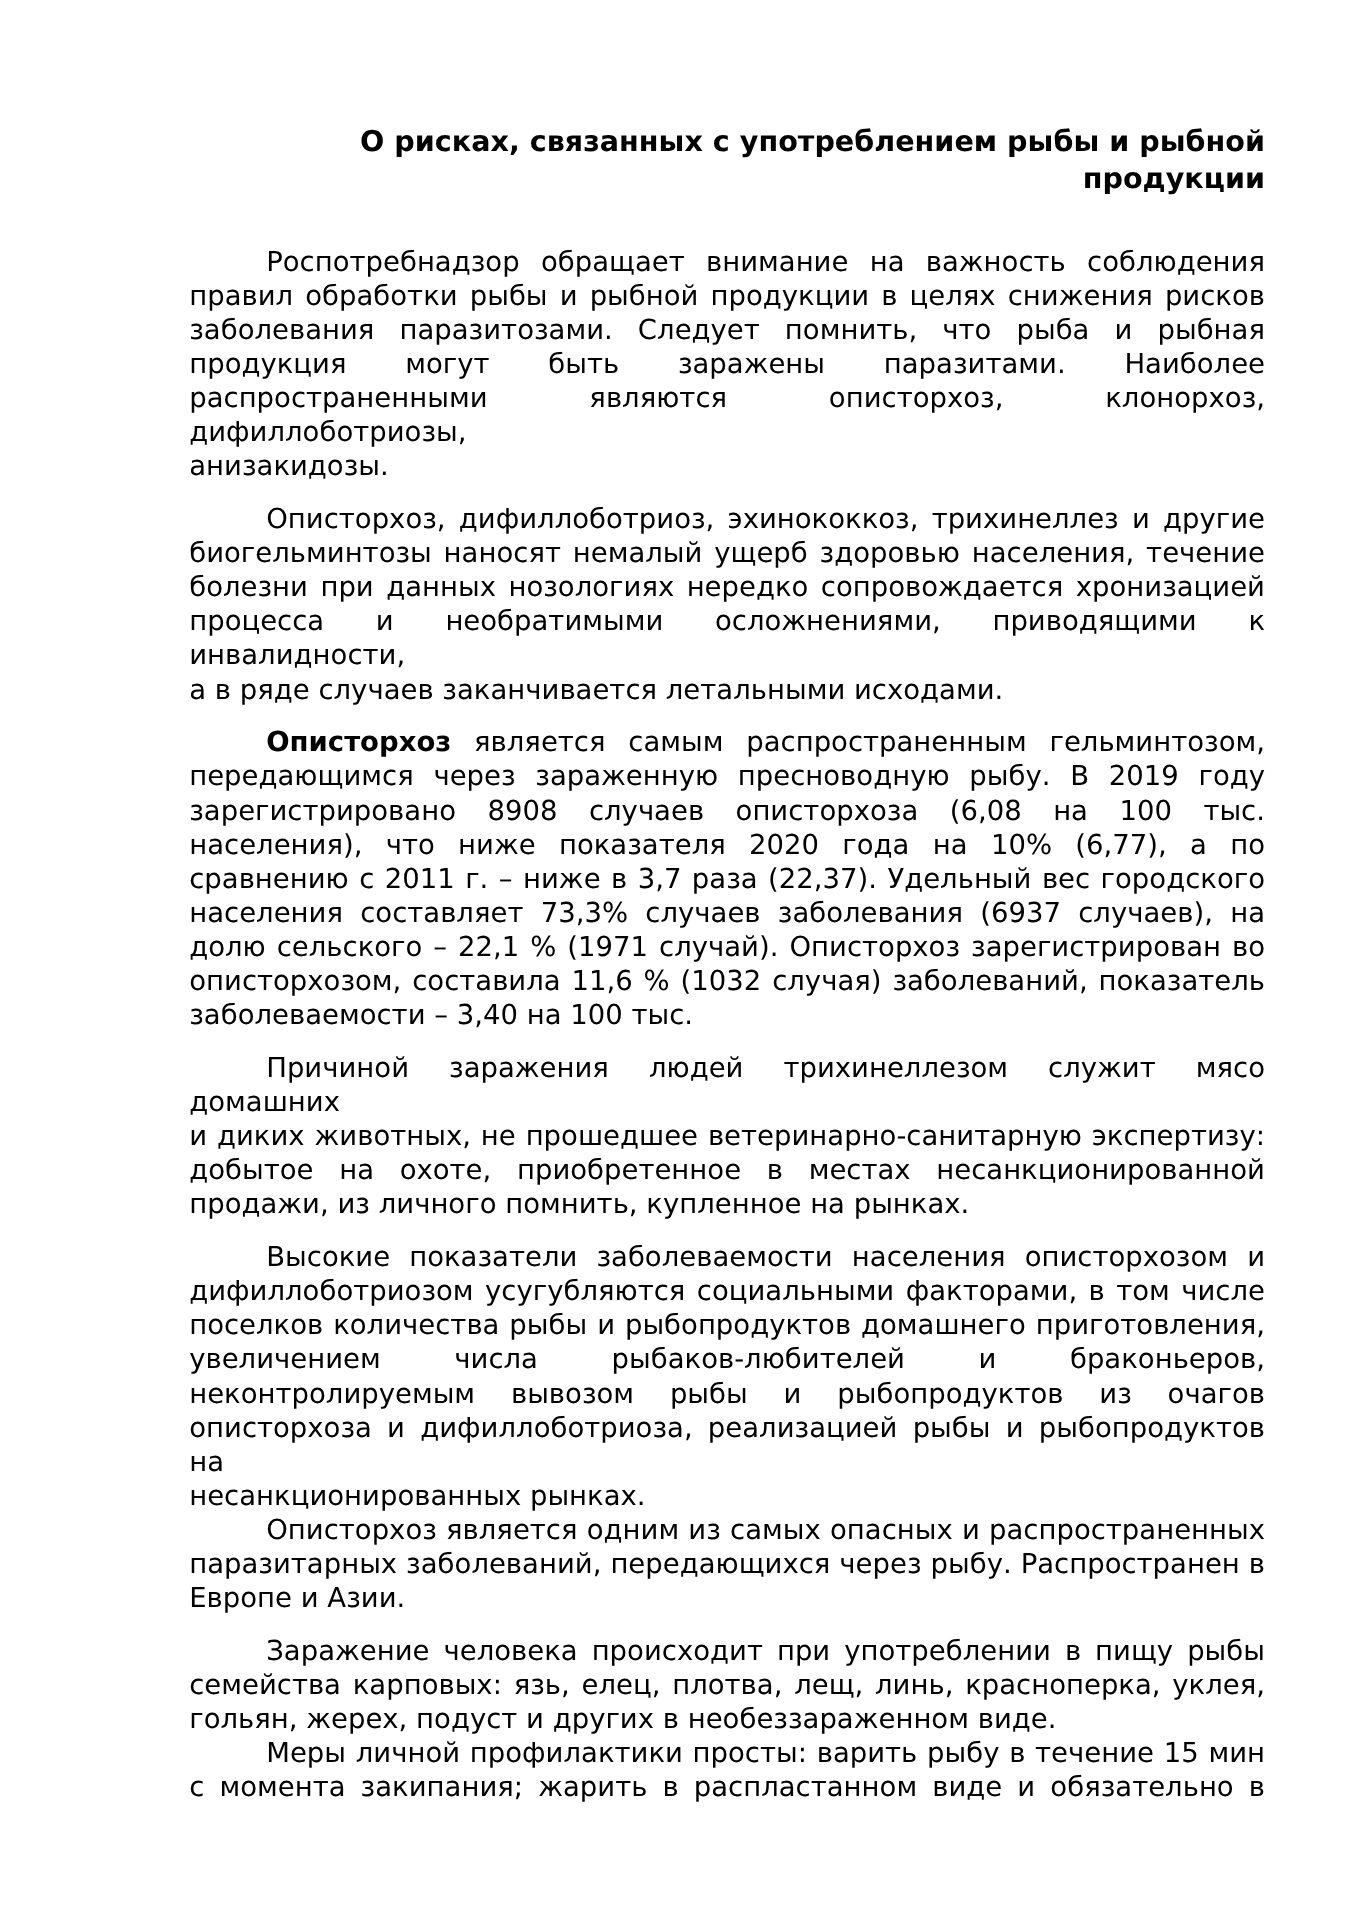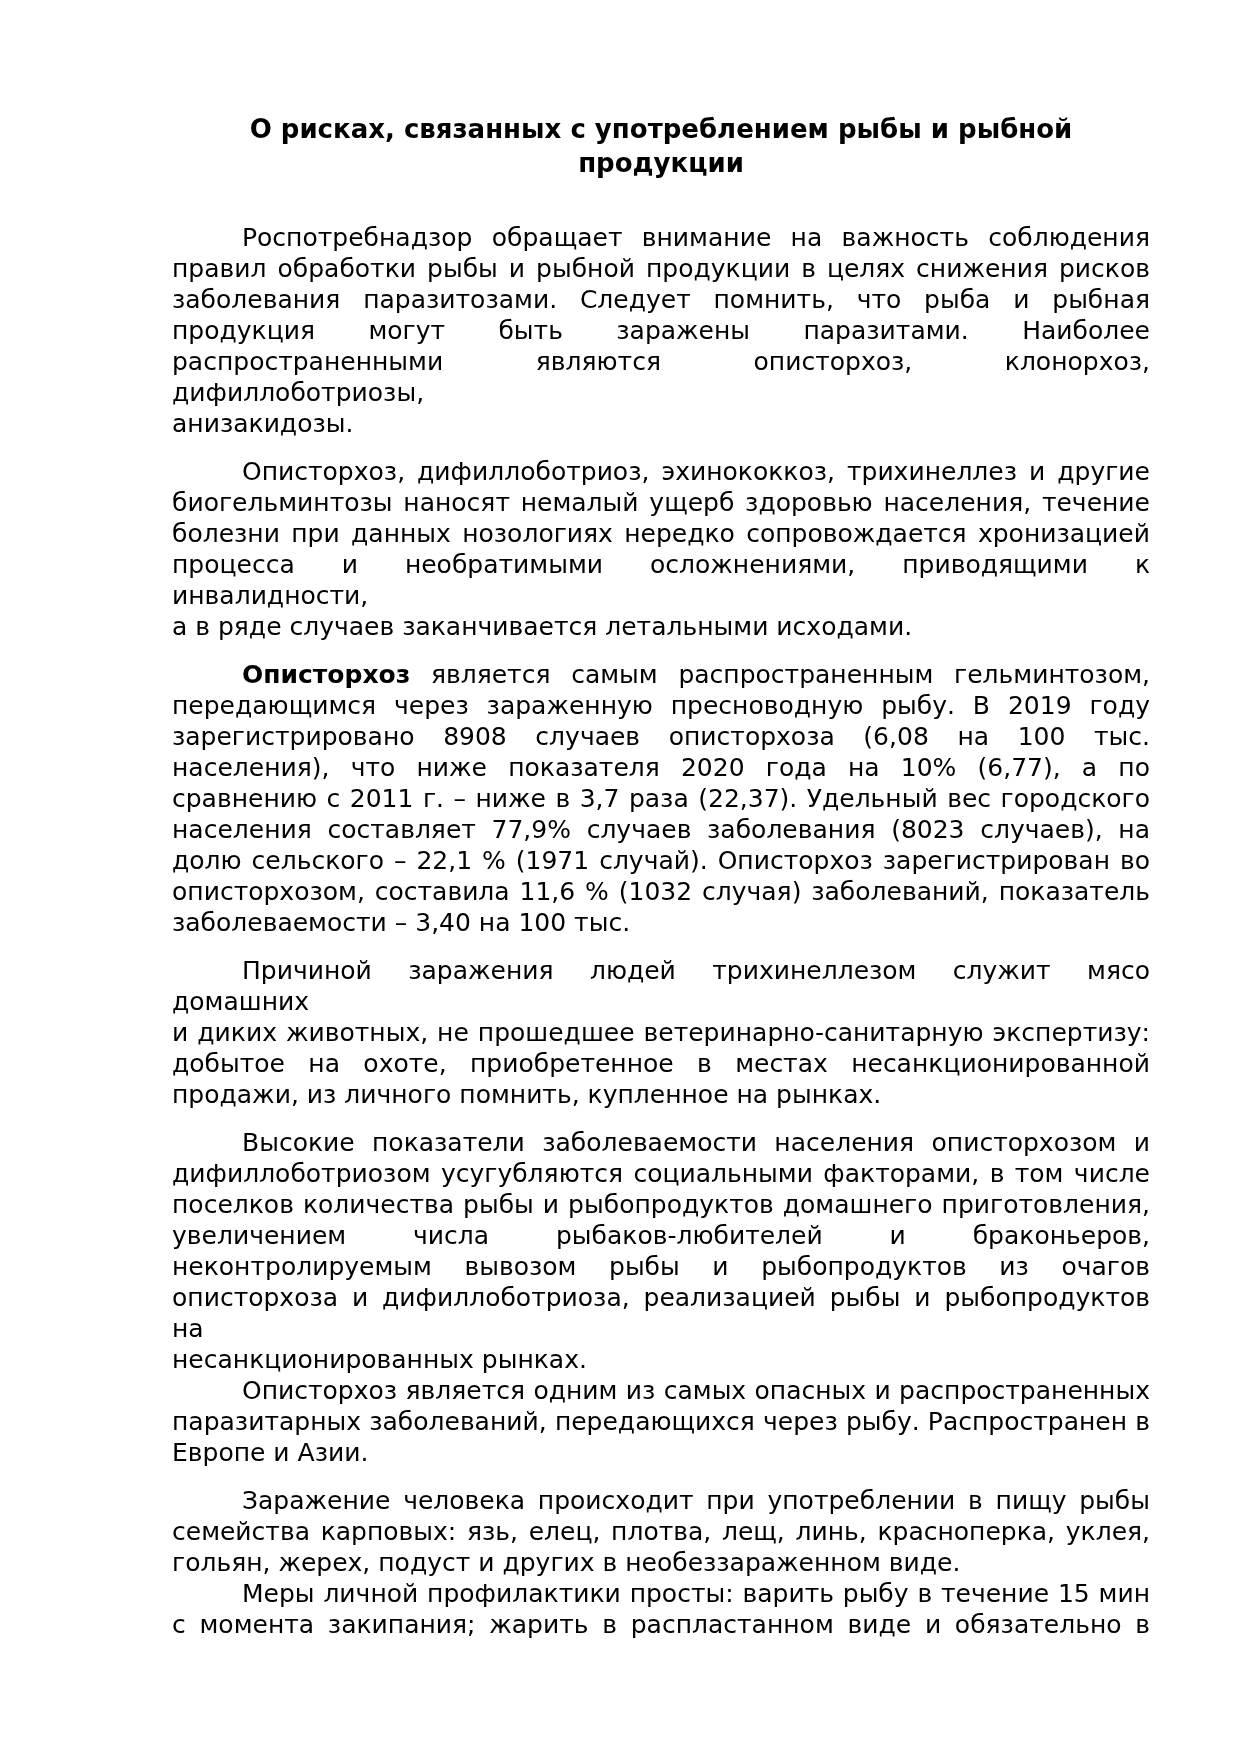--- a/index.html
+++ b/index.html
@@ -14,21 +14,21 @@
     font-size: 25px;
     line-height: 31px;
     color: #000000;
     overflow: hidden;
   }
   .title {
     font-weight: bold;
     font-size: 26px;
     line-height: 34px;
     margin: 0 0 42px 0;
-    text-align: center;
+    text-align: right;
   }
   .para { margin: 0; }
   .para.space-before { margin-top: 17px; }
   .line {
     text-align: justify;
     text-align-last: justify;
   }
   .line.no-just { text-align-last: left; }
   .line.indent { text-indent: 70px; }
   .line b { font-weight: bold; }
@@ -53,21 +53,21 @@
         <div class="line">болезни при данных нозологиях нередко сопровождается хронизацией</div>
         <div class="line">процесса и необратимыми осложнениями, приводящими к инвалидности,</div>
         <div class="line no-just">а в ряде случаев заканчивается летальными исходами.</div>
       </div>
       <div class="para space-before">
         <div class="line indent"><b>Описторхоз</b><span> является самым распространенным гельминтозом,</span></div>
         <div class="line">передающимся через зараженную пресноводную рыбу. В 2019 году</div>
         <div class="line">зарегистрировано 8908 случаев описторхоза (6,08 на 100 тыс.</div>
         <div class="line">населения), что ниже показателя 2020 года на 10% (6,77), а по</div>
         <div class="line">сравнению с 2011 г. – ниже в 3,7 раза (22,37). Удельный вес городского</div>
-        <div class="line">населения составляет 77,9% случаев заболевания (8023 случаев), на</div>
+        <div class="line">населения составляет 73,3% случаев заболевания (6937 случаев), на</div>
         <div class="line">долю сельского – 22,1 % (1971 случай). Описторхоз зарегистрирован во</div>
         <div class="line">описторхозом, составила 11,6 % (1032 случая) заболеваний, показатель</div>
         <div class="line no-just">заболеваемости – 3,40 на 100 тыс.</div>
       </div>
       <div class="para space-before">
         <div class="line indent">Причиной заражения людей трихинеллезом служит мясо домашних</div>
         <div class="line">и диких животных, не прошедшее ветеринарно-санитарную экспертизу:</div>
         <div class="line">добытое на охоте, приобретенное в местах несанкционированной</div>
         <div class="line no-just">продажи, из личного помнить, купленное на рынках.</div>
       </div>

